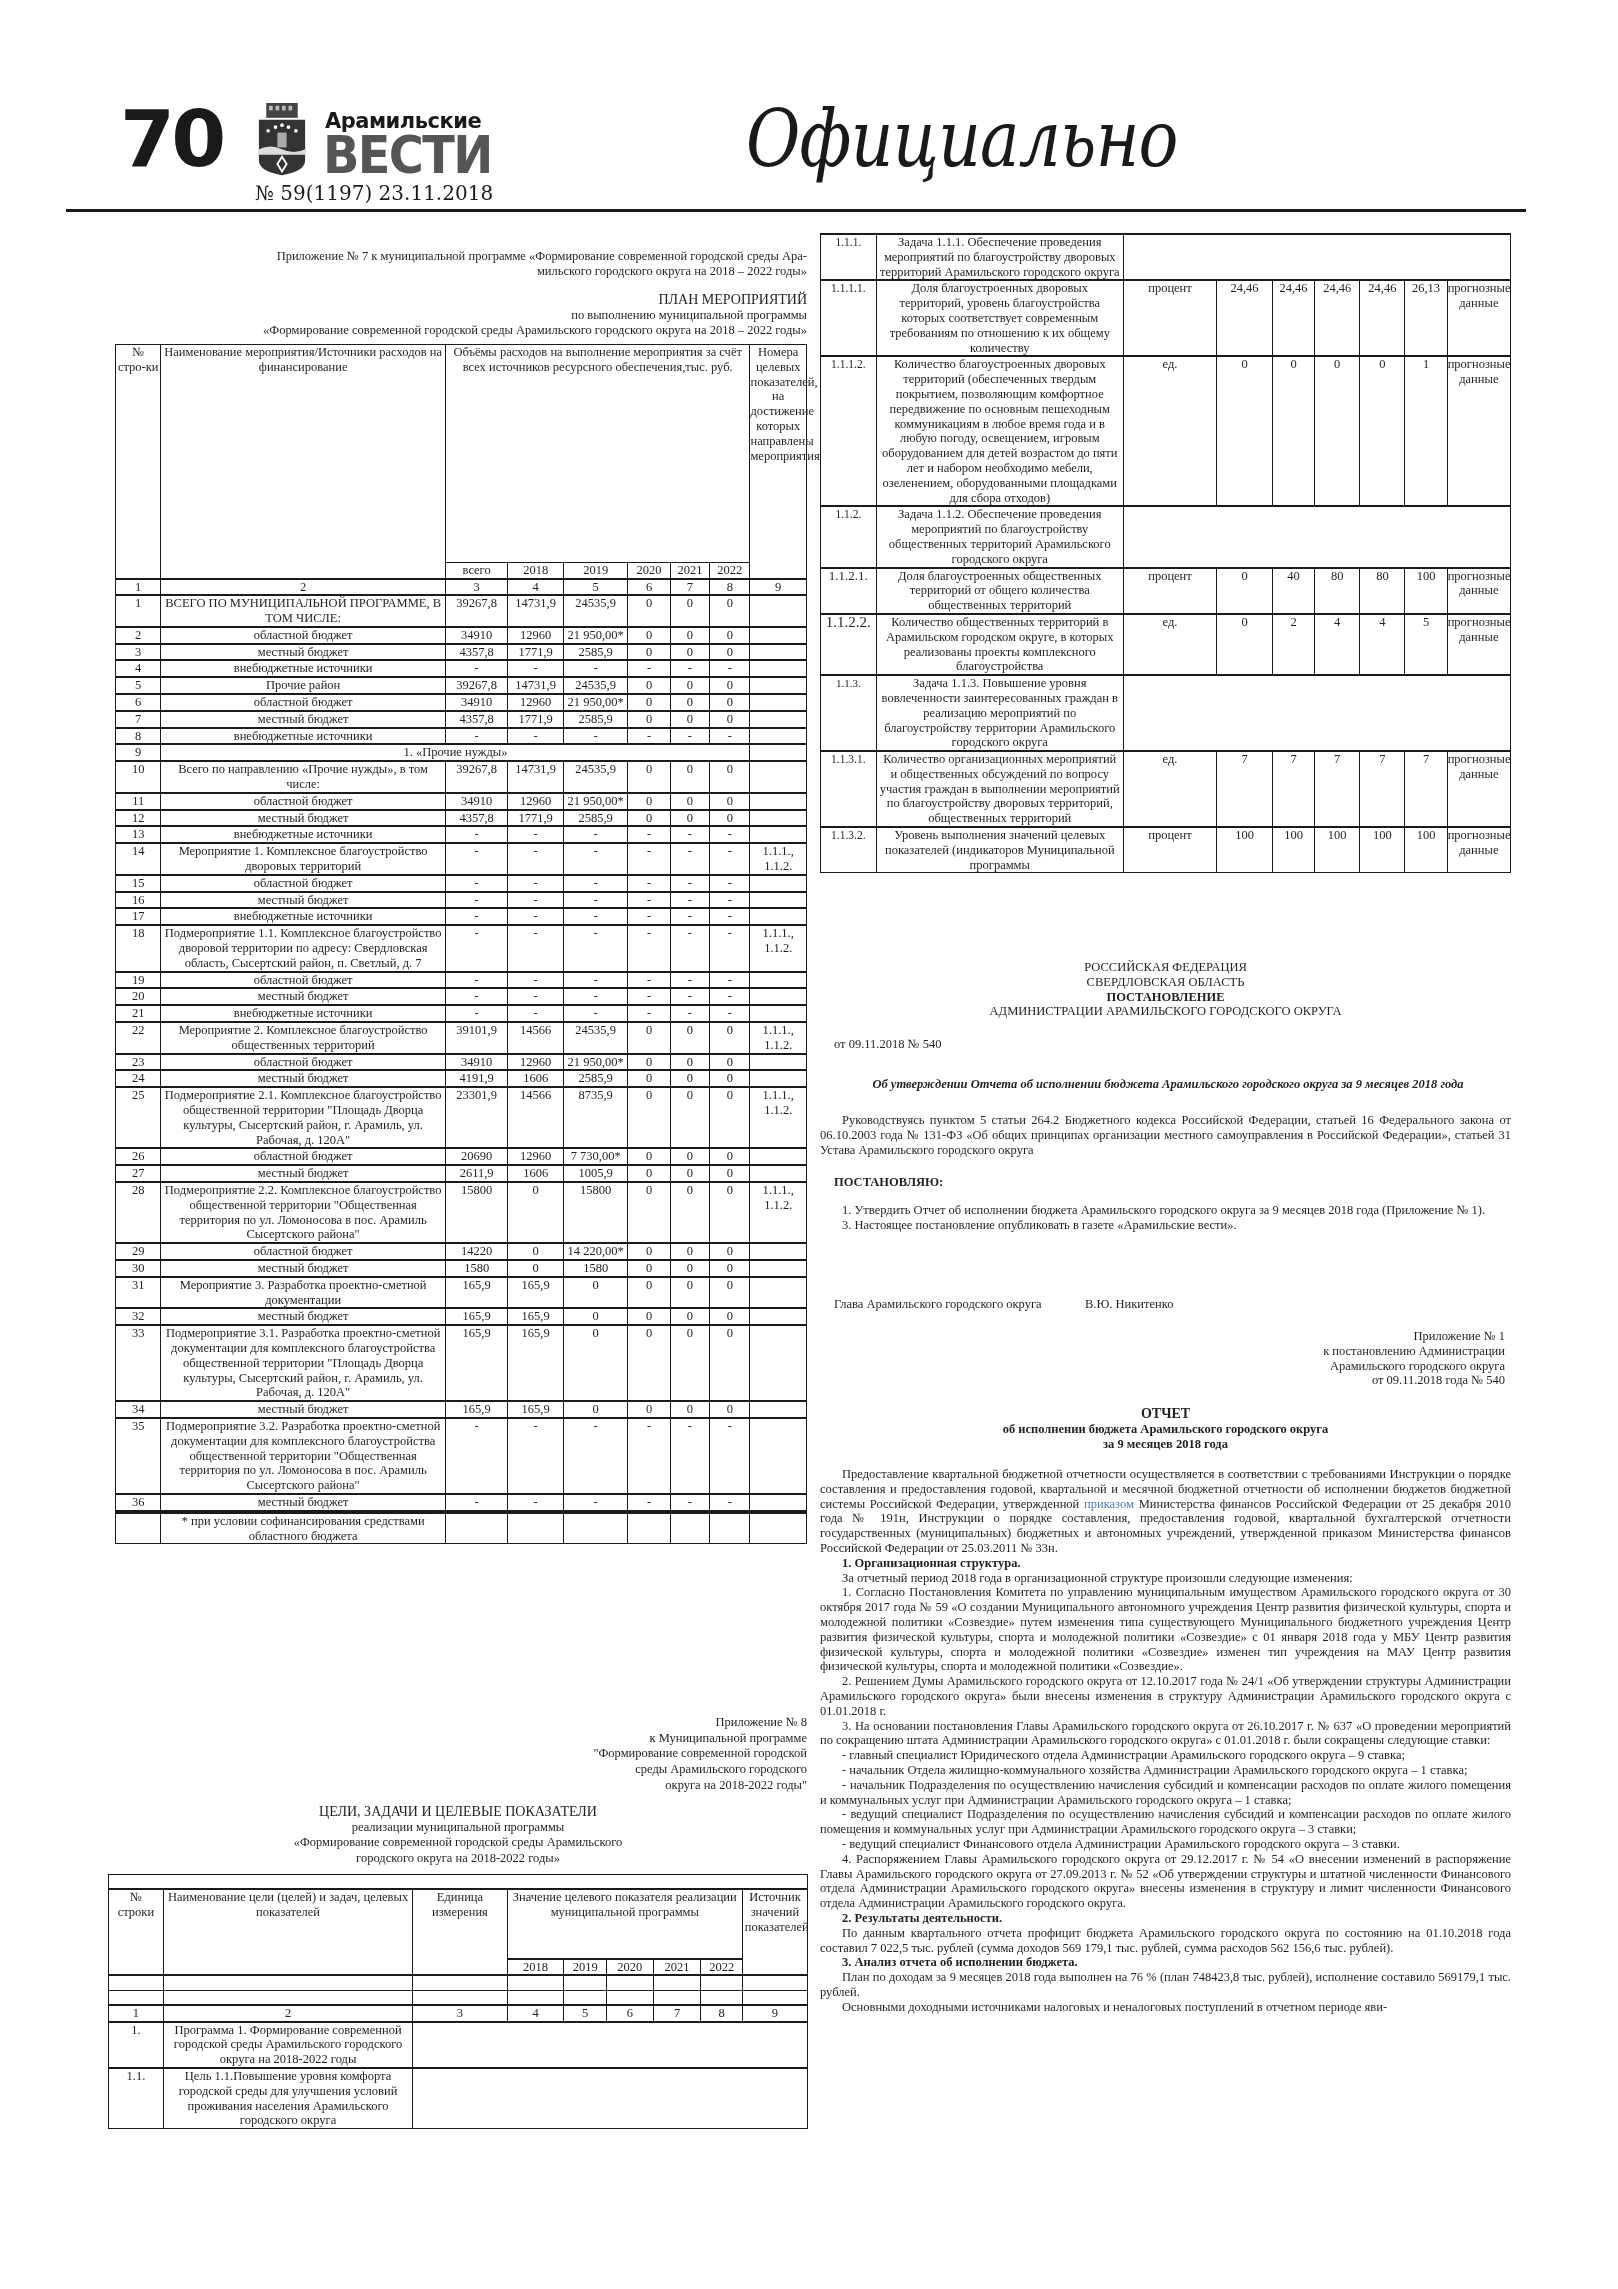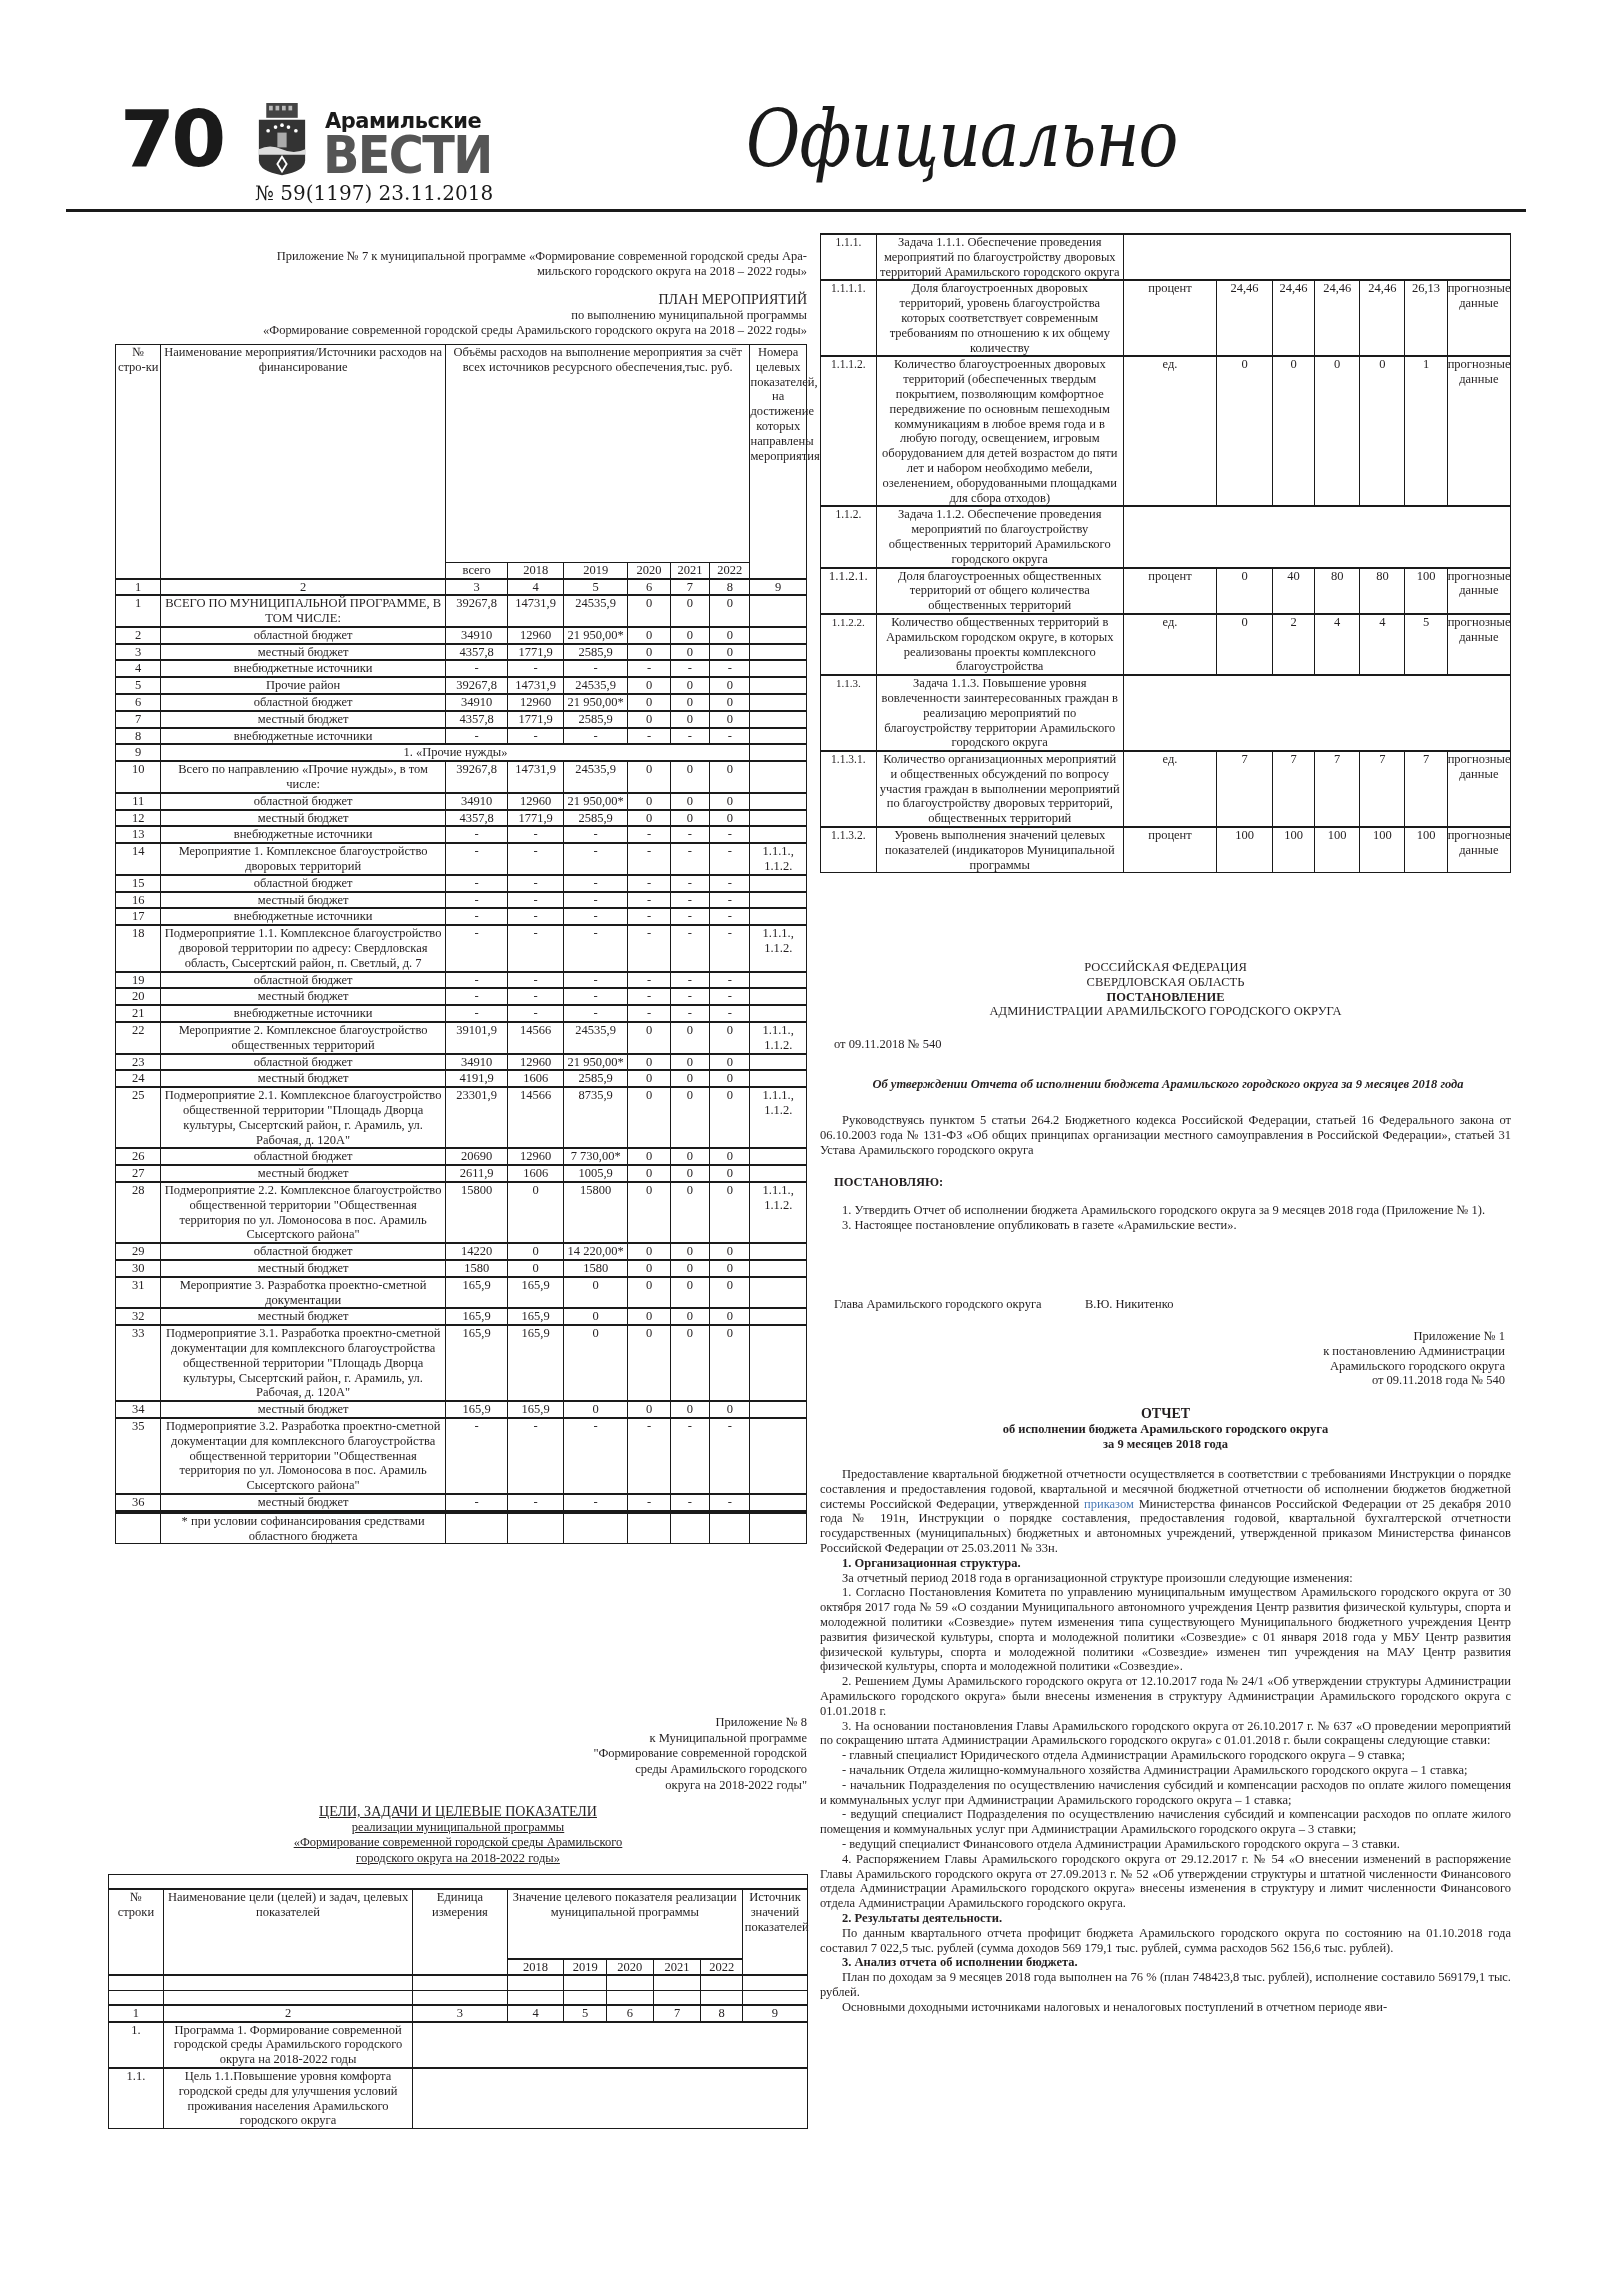--- a/index.html
+++ b/index.html
@@ -521,21 +521,21 @@
     </tbody>
 </table>
 
 <div class="abs txt right" style="left:498px; top:1715px; width:309px; line-height:15.7px;" id="app8-caption">
     <div>Приложение № 8</div>
     <div>к Муниципальной программе</div>
     <div>"Формирование современной городской</div>
     <div>среды Арамильского городского</div>
     <div>округа на 2018-2022 годы"</div>
   </div>
-<div class="abs txt center" style="left:108px; top:1804px; width:700px; line-height:15.7px;text-decoration:underline;">
+<div class="abs txt center" style="left:108px; top:1804px; width:700px; line-height:15.7px;">
   <div style="font-size:14px;">ЦЕЛИ, ЗАДАЧИ И ЦЕЛЕВЫЕ ПОКАЗАТЕЛИ</div>
   <div id="app8-subtitle">
       <div>реализации муниципальной программы</div>
       <div>«Формирование современной городской среды Арамильского</div>
       <div>городского округа на 2018-2022 годы»</div>
     </div>
 </div>
 
 <table class="abs grid" id="goals-table">
   <colgroup>
@@ -663,21 +663,21 @@
         <td>Доля благоустроенных общественных территорий от общего количества общественных территорий</td>
         <td>процент</td>
         <td style="padding:0">0</td>
         <td style="padding:0">40</td>
         <td style="padding:0">80</td>
         <td style="padding:0">80</td>
         <td style="padding:0">100</td>
         <td style="padding:0">прогнозные данные</td>
       </tr>
       <tr class="thick">
-        <td style="font-size:11px;padding:0">1.1.2.2.</td>
+        <td style="font-size:15px;padding:0">1.1.2.2.</td>
         <td>Количество общественных территорий в Арамильском городском округе, в которых реализованы проекты комплексного благоустройства</td>
         <td>ед.</td>
         <td style="padding:0">0</td>
         <td style="padding:0">2</td>
         <td style="padding:0">4</td>
         <td style="padding:0">4</td>
         <td style="padding:0">5</td>
         <td style="padding:0">прогнозные данные</td>
       </tr>
       <tr class="thick">

